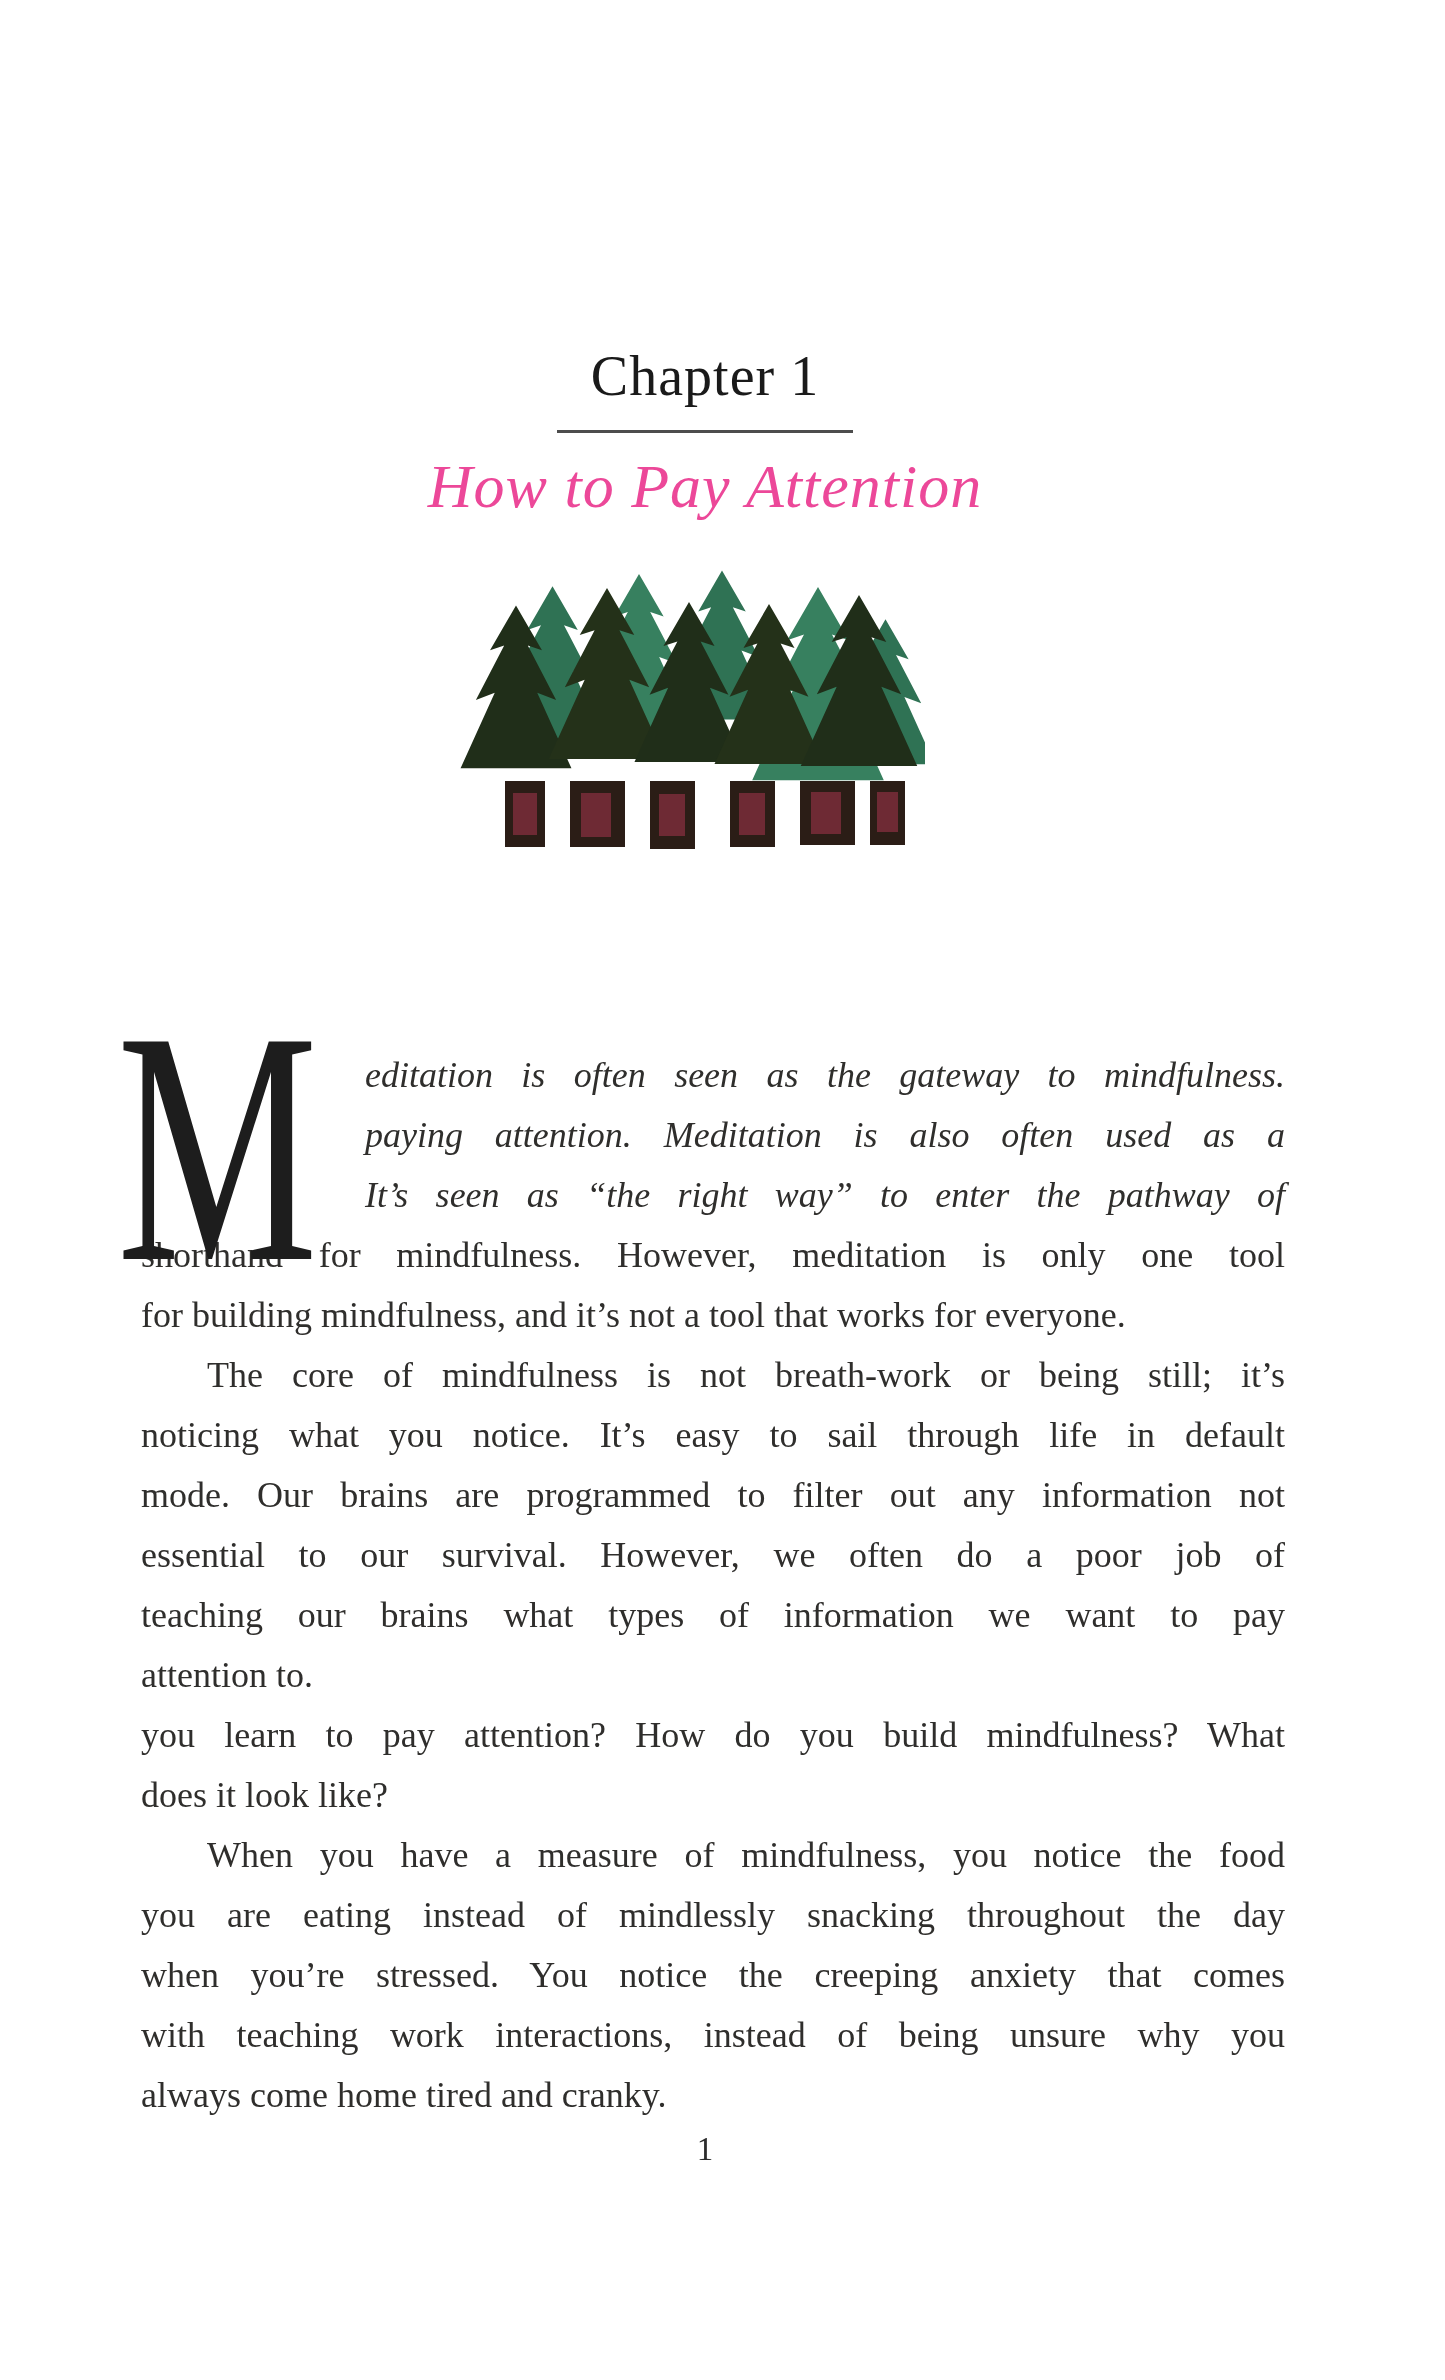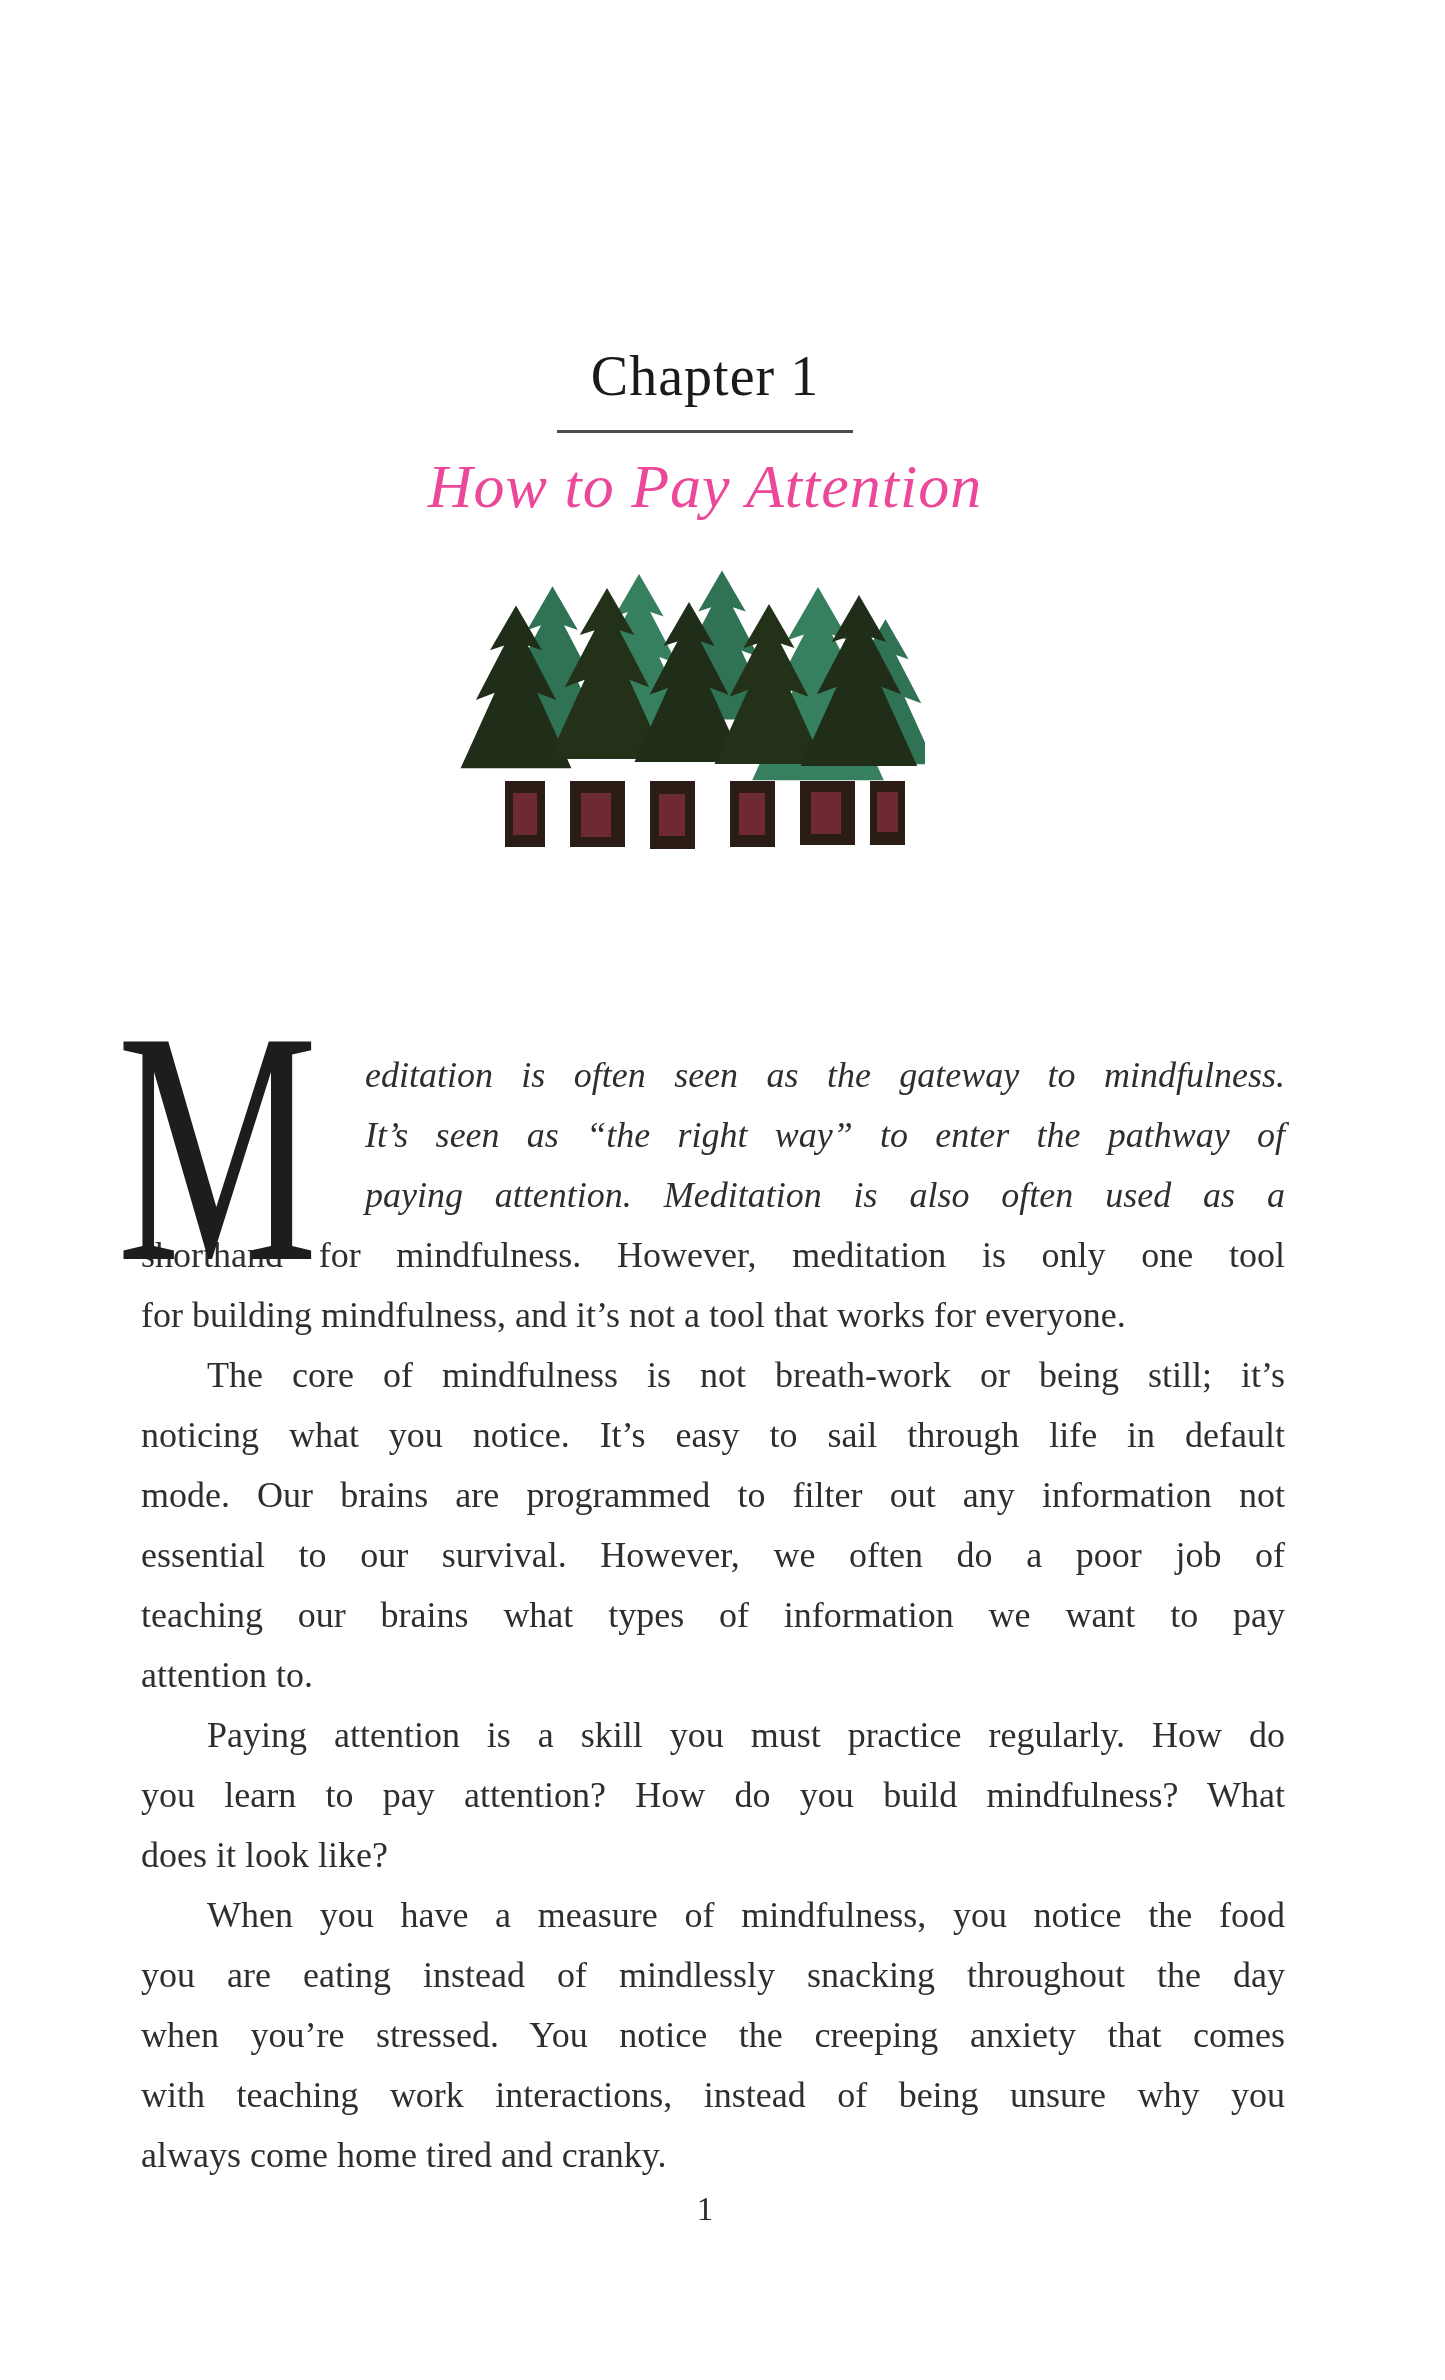--- a/index.html
+++ b/index.html
@@ -147,35 +147,34 @@
         <use href="#fir" x="342" y="16" width="124" height="238" fill="#202e19"></use>
       </g>
     </svg>
   </div>
 
   <div class="body-text">
     <span class="dropcap">M</span>
     <div id="paragraphs">
         <div class="paragraph">
           <div class="line line--dropcap">editation is often seen as the gateway to mindfulness.</div>
+          <div class="line line--dropcap">paying attention. Meditation is also often used as a</div>
           <div class="line line--dropcap">It’s seen as “the right way” to enter the pathway of</div>
-          <div class="line line--dropcap">paying attention. Meditation is also often used as a</div>
           <div class="line">shorthand for mindfulness. However, meditation is only one tool</div>
           <div class="line line--end">for building mindfulness, and it’s not a tool that works for everyone.</div>
         </div>
         <div class="paragraph">
           <div class="line line--indent">The core of mindfulness is not breath-work or being still; it’s</div>
           <div class="line">noticing what you notice. It’s easy to sail through life in default</div>
           <div class="line">mode. Our brains are programmed to filter out any information not</div>
           <div class="line">essential to our survival. However, we often do a poor job of</div>
           <div class="line">teaching our brains what types of information we want to pay</div>
           <div class="line line--end">attention to.</div>
         </div>
         <div class="paragraph">
-          <div class="line line--indent">Paying attention is a skill you must practice regularly. How do</div>
           <div class="line">you learn to pay attention? How do you build mindfulness? What</div>
           <div class="line line--end">does it look like?</div>
         </div>
         <div class="paragraph">
           <div class="line line--indent">When you have a measure of mindfulness, you notice the food</div>
           <div class="line">you are eating instead of mindlessly snacking throughout the day</div>
           <div class="line">when you’re stressed. You notice the creeping anxiety that comes</div>
           <div class="line">with teaching work interactions, instead of being unsure why you</div>
           <div class="line line--end">always come home tired and cranky.</div>
         </div>

